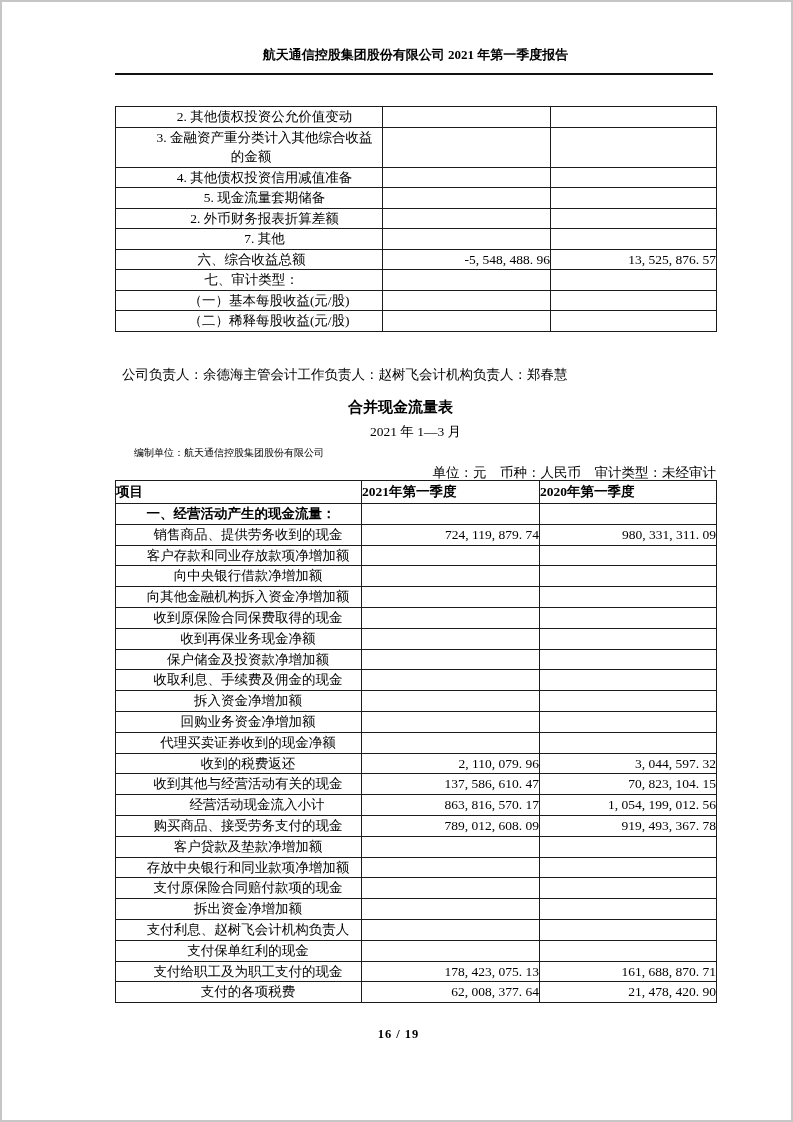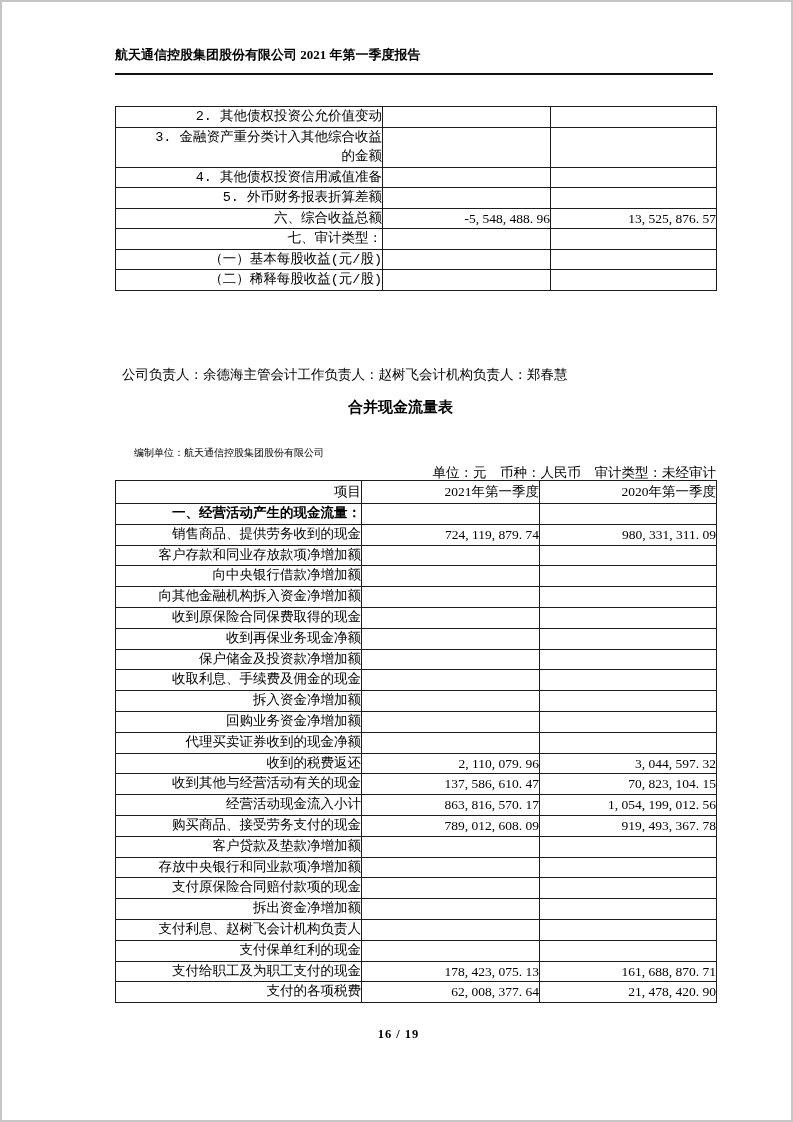--- a/index.html
+++ b/index.html
@@ -8,47 +8,46 @@
     width:793px;height:1122px;
     box-sizing:border-box;
     background:#ffffff;
     border:2px solid #c6c6c6;
     font-family:"Liberation Serif","DejaVu Serif",serif;
     color:#000000;
     overflow:hidden;
   }
   .header-title{
     position:absolute;top:45px;left:113px;width:601px;
-    font-weight:bold;font-size:13px;line-height:16px;
+    text-align:center;font-weight:bold;font-size:13px;line-height:16px;
     white-space:nowrap;
   }
   .header-rule{
     position:absolute;top:71px;left:113px;width:598px;height:2px;
     background:#111111;
   }
   table.fin{
     position:absolute;left:113px;
     border-collapse:collapse;table-layout:fixed;
     font-size:13.5px;
   }
   table.fin td,table.fin th{
     border:1.5px solid #1c1c1c;
     padding:0;margin:0;
     overflow:hidden;
   }
   table.t1{top:104px;width:601px;}
   table.t1 td{height:19.5px;line-height:19.5px;}
   table.t2{top:478px;width:601px;}
-  table.t2 th{height:22px;line-height:22px;font-weight:normal;text-align:right;font-size:13.5px;}
+  table.t2 th{height:22px;line-height:22px;font-weight:bold;text-align:left;font-size:13.5px;}
   table.t2 td{height:19.8px;line-height:19.8px;}
   td.label{
-    text-align:right;
+    text-align:center;
     white-space:pre-wrap;
     vertical-align:middle;
-    font-family:Liberation Mono, monospace;
   }
   td.num{
     text-align:right;
     padding-right:11px;
     font-size:13.5px;
     white-space:nowrap;
   }
   td.label.b{font-weight:bold;margin-top:12px;}
   
   .t1 td.label.ind0{padding-left:5px;}
@@ -109,21 +108,31 @@
 的金额</td>
     <td class="num"></td>
     <td class="num"></td>
   </tr>
         <tr>
     <td class="label ind1">4. 其他债权投资信用减值准备</td>
     <td class="num"></td>
     <td class="num"></td>
   </tr>
         <tr>
-    <td class="label ind1">5. 外币财务报表折算差额</td>
+    <td class="label ind1">5. 现金流量套期储备</td>
+    <td class="num"></td>
+    <td class="num"></td>
+  </tr>
+        <tr>
+    <td class="label ind1">2. 外币财务报表折算差额</td>
+    <td class="num"></td>
+    <td class="num"></td>
+  </tr>
+        <tr>
+    <td class="label ind1">7. 其他</td>
     <td class="num"></td>
     <td class="num"></td>
   </tr>
         <tr>
     <td class="label ind0">六、综合收益总额</td>
     <td class="num">-5, 548, 488. 96</td>
     <td class="num">13, 525, 876. 57</td>
   </tr>
         <tr>
     <td class="label ind0">七、审计类型：</td>
@@ -139,20 +148,21 @@
     <td class="label ind2">（二）稀释每股收益(元/股)</td>
     <td class="num"></td>
     <td class="num"></td>
   </tr>
       </tbody>
   </table>
 
   <div class="signatories">公司负责人：余德海主管会计工作负责人：赵树飞会计机构负责人：郑春慧</div>
 
   <div class="stmt-title">合并现金流量表</div>
+  <div class="stmt-period">2021 年 1—3 月</div>
   <div class="prepared-by">编制单位：航天通信控股集团股份有限公司</div>
   <div class="unit-meta">单位：元　币种：人民币　审计类型：未经审计</div>
 
   <table class="fin t2">
     <colgroup>
       <col style="width:246px">
         <col style="width:178px">
         <col style="width:177px">
     </colgroup>
     <thead>

